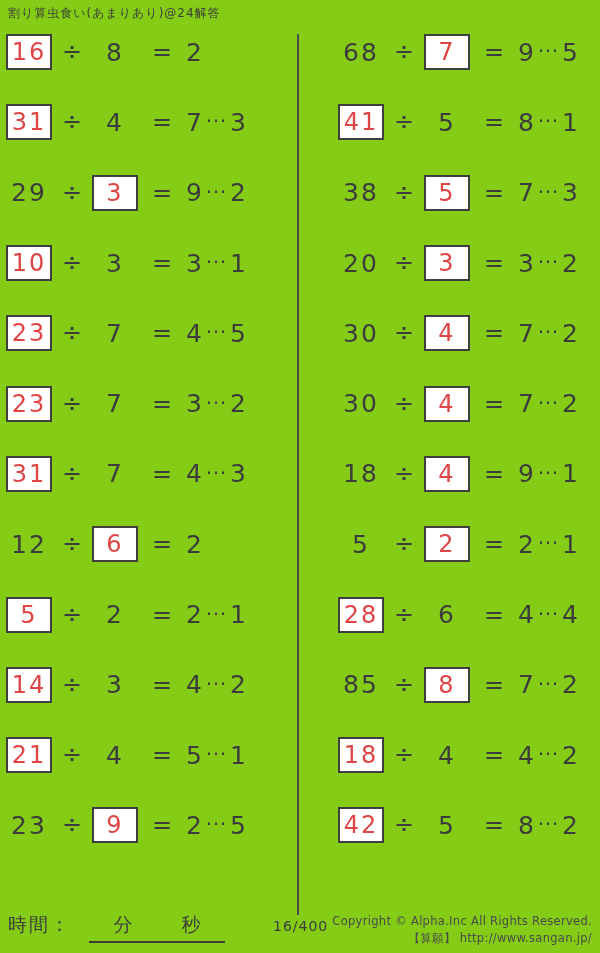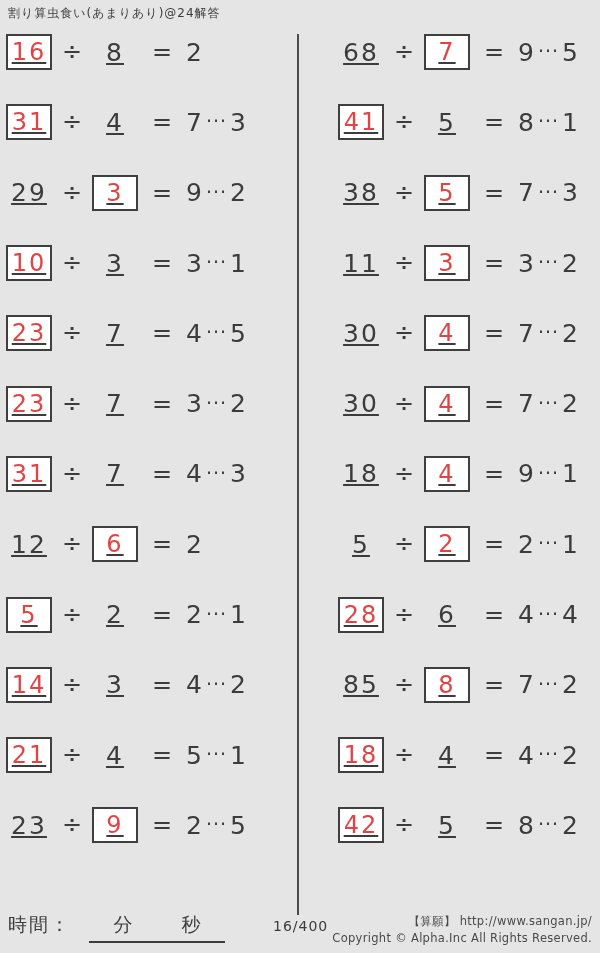--- a/index.html
+++ b/index.html
@@ -1,33 +1,33 @@
 <!DOCTYPE html>
 <html style="--red: #e04545; --ink: #3c3c3c; --box-border: #3f3f3f; --divider: #4c4c4c;"><head>
 <meta charset="utf-8">
 <style>
   html,body{margin:0;padding:0;background:#fff;}
   .page{
-    position:relative;width:600px;height:953px;background:#e5e5e5;
+    position:relative;width:600px;height:953px;background:#84cc16;
     font-family:"DejaVu Sans",sans-serif;color:var(--ink,#3c3c3c);
     overflow:hidden;
   }
   .title{
     position:absolute;left:8px;top:5px;font-size:12px;letter-spacing:1px;
     color:var(--ink,#3c3c3c);white-space:nowrap;
   }
   .divider{
     position:absolute;left:297px;top:34px;width:2px;height:881px;
     background:var(--divider,#4c4c4c);
   }
   .col{position:absolute;top:17px;width:282px;}
   .col-left{left:2px;}
   .col-right{left:334px;}
   .row{height:70.3px;display:flex;align-items:center;}
-  .slot{width:54px;display:flex;justify-content:center;align-items:center;text-decoration:underline;}
+  .slot{width:54px;display:flex;justify-content:center;align-items:center;}
   .op{width:32px;text-align:center;font-size:24px;}
   .eq{width:40px;text-align:center;font-size:24px;}
   .num{font-size:25px;letter-spacing:2px;white-space:nowrap;}
   .box{
     min-width:46px;height:36px;box-sizing:border-box;padding:0 3px;
     border:2px solid var(--box-border,#3f3f3f);
     display:flex;align-items:center;justify-content:center;
     color:var(--red,#e04545);font-size:24px;letter-spacing:2px;
     background:#fff;
   }
@@ -303,21 +303,21 @@
         </span>
         <span class="eq">=</span>
         <span class="result">
           <span>7</span>
           <span class="sep">···</span>
           <span>3</span>
         </span>
       </div>
       <div class="row">
         <span class="slot">
-          <span class="num">11</span>
+          <span class="num">20</span>
         </span>
         <span class="op">÷</span>
         <span class="slot">
           <span class="box">
             <span>3</span>
           </span>
         </span>
         <span class="eq">=</span>
         <span class="result">
           <span>3</span>
@@ -466,16 +466,16 @@
   <div class="footer-left">
     <span>時間：</span>
     <span class="blank">
       <span>分</span>
       <span>秒</span>
     </span>
     <span class="pageno">16/400</span>
   </div>
 
   <div class="footer-right">
+    <div>Copyright © Alpha.Inc All Rights Reserved.</div>
     <div>【算願】 http://www.sangan.jp/</div>
-    <div>Copyright © Alpha.Inc All Rights Reserved.</div>
   </div>
 </div>
 
 </body></html>

